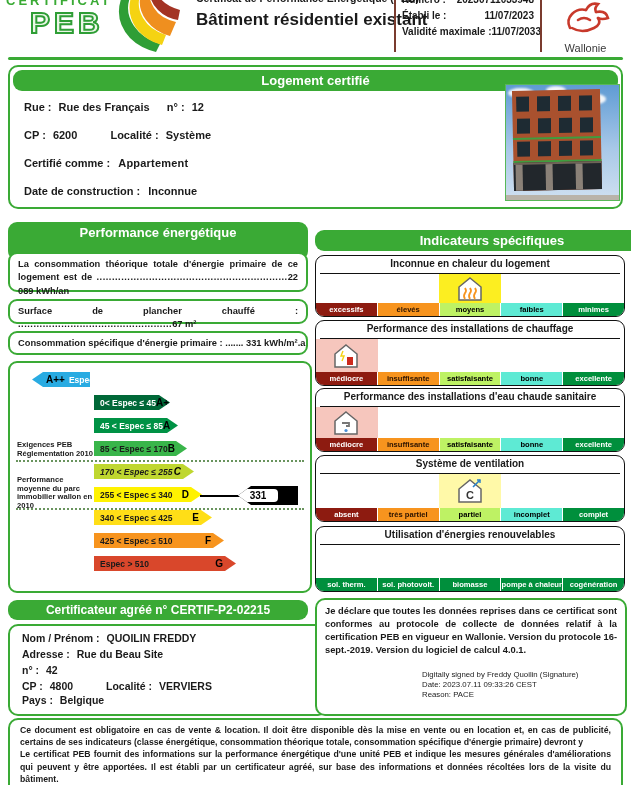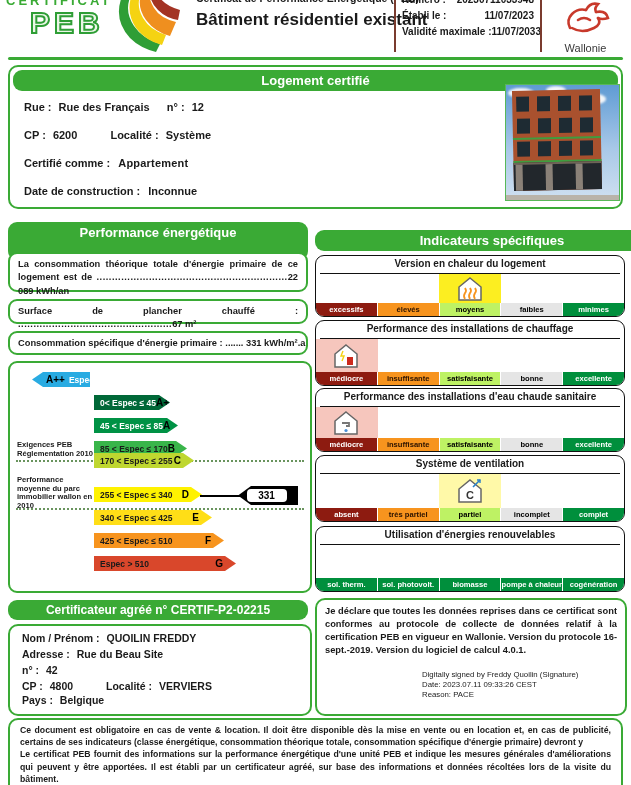--- a/index.html
+++ b/index.html
@@ -48,48 +48,48 @@
   .band{position:absolute;height:15px;display:flex;align-items:center;font-size:8.5px;font-weight:700;
         padding:0 4px 0 6px;box-sizing:border-box;white-space:nowrap;}
   .band-r{clip-path:polygon(0 0,calc(100% - 11px) 0,100% 50%,calc(100% - 11px) 100%,0 100%);}
   .band-l{clip-path:polygon(11px 0,100% 0,100% 100%,11px 100%,0 50%);padding-left:14px;}
   .band .rng{flex:1;}
   .band .ltr{font-size:10px;font-weight:700;color:#000;margin-right:9px;}
   .wtxt{color:#fff;}
   .dotline{position:absolute;left:6px;right:6px;height:0;border-top:2px dotted #69945d;}
   .scale-note{position:absolute;left:7px;font-size:7.6px;font-weight:700;line-height:1.15;width:78px;}
   #marker{position:absolute;left:228px;top:123px;width:60px;height:19px;background:#000;
-          clip-path:polygon(0 50%,13px 0,100% 0,100% 100%,13px 100%);display:flex;align-items:center;justify-content:center;}
+          clip-path:polygon(0 50%,13px 0,100% 0,100% 100%,13px 100%);display:flex;align-items:center;justify-content:flex-start;}
   #marker-inner{background:#fff;border-radius:4px;width:40px;height:13px;margin-right:3px;
           font-size:10px;font-weight:700;text-align:center;line-height:13px;color:#000;}
   #marker-line{position:absolute;left:190px;top:132px;width:40px;height:1.5px;background:#000;}
   
   #ind-pill{left:315px;top:230px;width:308px;height:21px;line-height:21px;font-size:13px;padding-left:23px;}
   .ind-box{position:absolute;left:315px;width:308px;border:1.5px solid #111;border-radius:9px;
            background:#fff;overflow:hidden;}
   .ind-title{position:absolute;left:0;right:0;top:2px;text-align:center;font-size:10px;font-weight:700;}
   .ind-underline{position:absolute;left:4px;right:4px;top:17px;height:1px;background:#111;}
   .ind-scale{position:absolute;left:0;right:0;bottom:0;height:13px;display:flex;}
   .ind-cell{flex:1;font-size:7.6px;font-weight:700;text-align:center;line-height:13px;
             border-left:1px solid #fff;white-space:nowrap;overflow:hidden;}
   .ind-cell:first-child{border-left:none;}
   .c0{background:#8d1b10;color:#fff;}
   .c1{background:#f7941e;color:#2a1200;}
   .c2{background:#bef264;color:#000;}
-  .c3{background:#e5e5e5;color:#000;}
+  .c3{background:#5eead4;color:#000;}
   .c4{background:#008f3c;color:#fff;}
   .cg{background:#008f3c;color:#fff;}
   .hl{position:absolute;top:18px;bottom:13px;}
   .hl-yellow{background:#fcee21;}
   .hl-paleyellow{background:#fff9a8;}
   .hl-pink{background:#f6c6bd;}
   .ind-icon{position:absolute;}
   
   #cert-pill{left:8px;top:600px;width:300px;height:20px;line-height:20px;font-size:12px;}
-  #cert-box{left:8px;top:624px;width:300px;height:88px;}
+  #cert-box{left:8px;top:624px;width:300px;height:88px;padding-left:16px;}
   .cert-line{position:absolute;left:12px;font-size:10.5px;font-weight:700;white-space:nowrap;}
   #decl-box{left:315px;top:598px;width:308px;height:114px;}
   #decl-text{position:absolute;left:8px;right:8px;top:5px;font-size:9.3px;font-weight:700;
              text-align:justify;line-height:1.4;}
   #signature{position:absolute;left:105px;top:70px;font-size:7.8px;font-weight:400;color:#222;line-height:1.3;}
   
   #footer-box{left:8px;top:718px;width:615px;height:84px;padding:4px 10px;font-size:8.7px;font-weight:700;
               line-height:1.4;text-align:justify;box-sizing:border-box;}
 </style>
 </head>
@@ -206,21 +206,21 @@
     </div>
     <div class="band band-r" style="left:84px;top:55px;width:84px;background:#009245;">
       <span class="rng wtxt">45 &lt; Espec ≤ 85</span>
       <span class="ltr">A</span>
     </div>
     <div class="band band-r" style="left:84px;top:78px;width:93px;background:#39b54a;">
       <span class="rng">85 &lt; Espec ≤ 170</span>
       <span class="ltr">B</span>
     </div>
     <div class="dotline" style="top:97px;"></div>
-    <div class="band band-r" style="left:84px;top:90px;width:100px;background:#bfd730;">
+    <div class="band band-r" style="left:84px;top:101px;width:100px;background:#bfd730;font-style:italic;">
       <span class="rng">170 &lt; Espec ≤ 255</span>
       <span class="ltr">C</span>
     </div>
     <div class="band band-r" style="left:84px;top:124px;width:108px;background:#fff200;">
       <span class="rng">255 &lt; Espec ≤ 340</span>
       <span class="ltr">D</span>
     </div>
     <div class="dotline" style="top:145px;"></div>
     <div class="band band-r" style="left:84px;top:147px;width:118px;background:#ffde17;">
       <span class="rng">340 &lt; Espec ≤ 425</span>
@@ -238,21 +238,21 @@
     <div class="scale-note" style="top:113px;">Performance moyenne du parc immobilier wallon en 2010</div>
     <div id="marker-line"></div>
     <div id="marker">
       <div id="marker-inner">331</div>
     </div>
   </div>
 
   <div class="abs gpill" id="ind-pill">Indicateurs spécifiques</div>
 
   <div class="ind-box" style="top:255px;height:60px;">
-    <div class="ind-title">Version en chaleur du logement</div>
+    <div class="ind-title">Inconnue en chaleur du logement</div>
     <div class="ind-underline"></div>
     <div class="hl hl-yellow" style="left:40%;width:20%;"></div>
     <svg class="ind-icon" style="left:calc(50% - 13px);top:20px;" width="26" height="26" viewBox="0 0 26 26">
       <polygon points="13,2 24,11 24,24 2,24 2,11" fill="#fff" stroke="#666" stroke-width="1.5"></polygon>
       <g stroke="#f7941e" stroke-width="1.8" fill="none">
         <path d="M8 12 q2 3 0 5 q-2 3 0 6"></path>
         <path d="M13 12 q2 3 0 5 q-2 3 0 6"></path>
         <path d="M18 12 q2 3 0 5 q-2 3 0 6"></path>
       </g>
     </svg>

